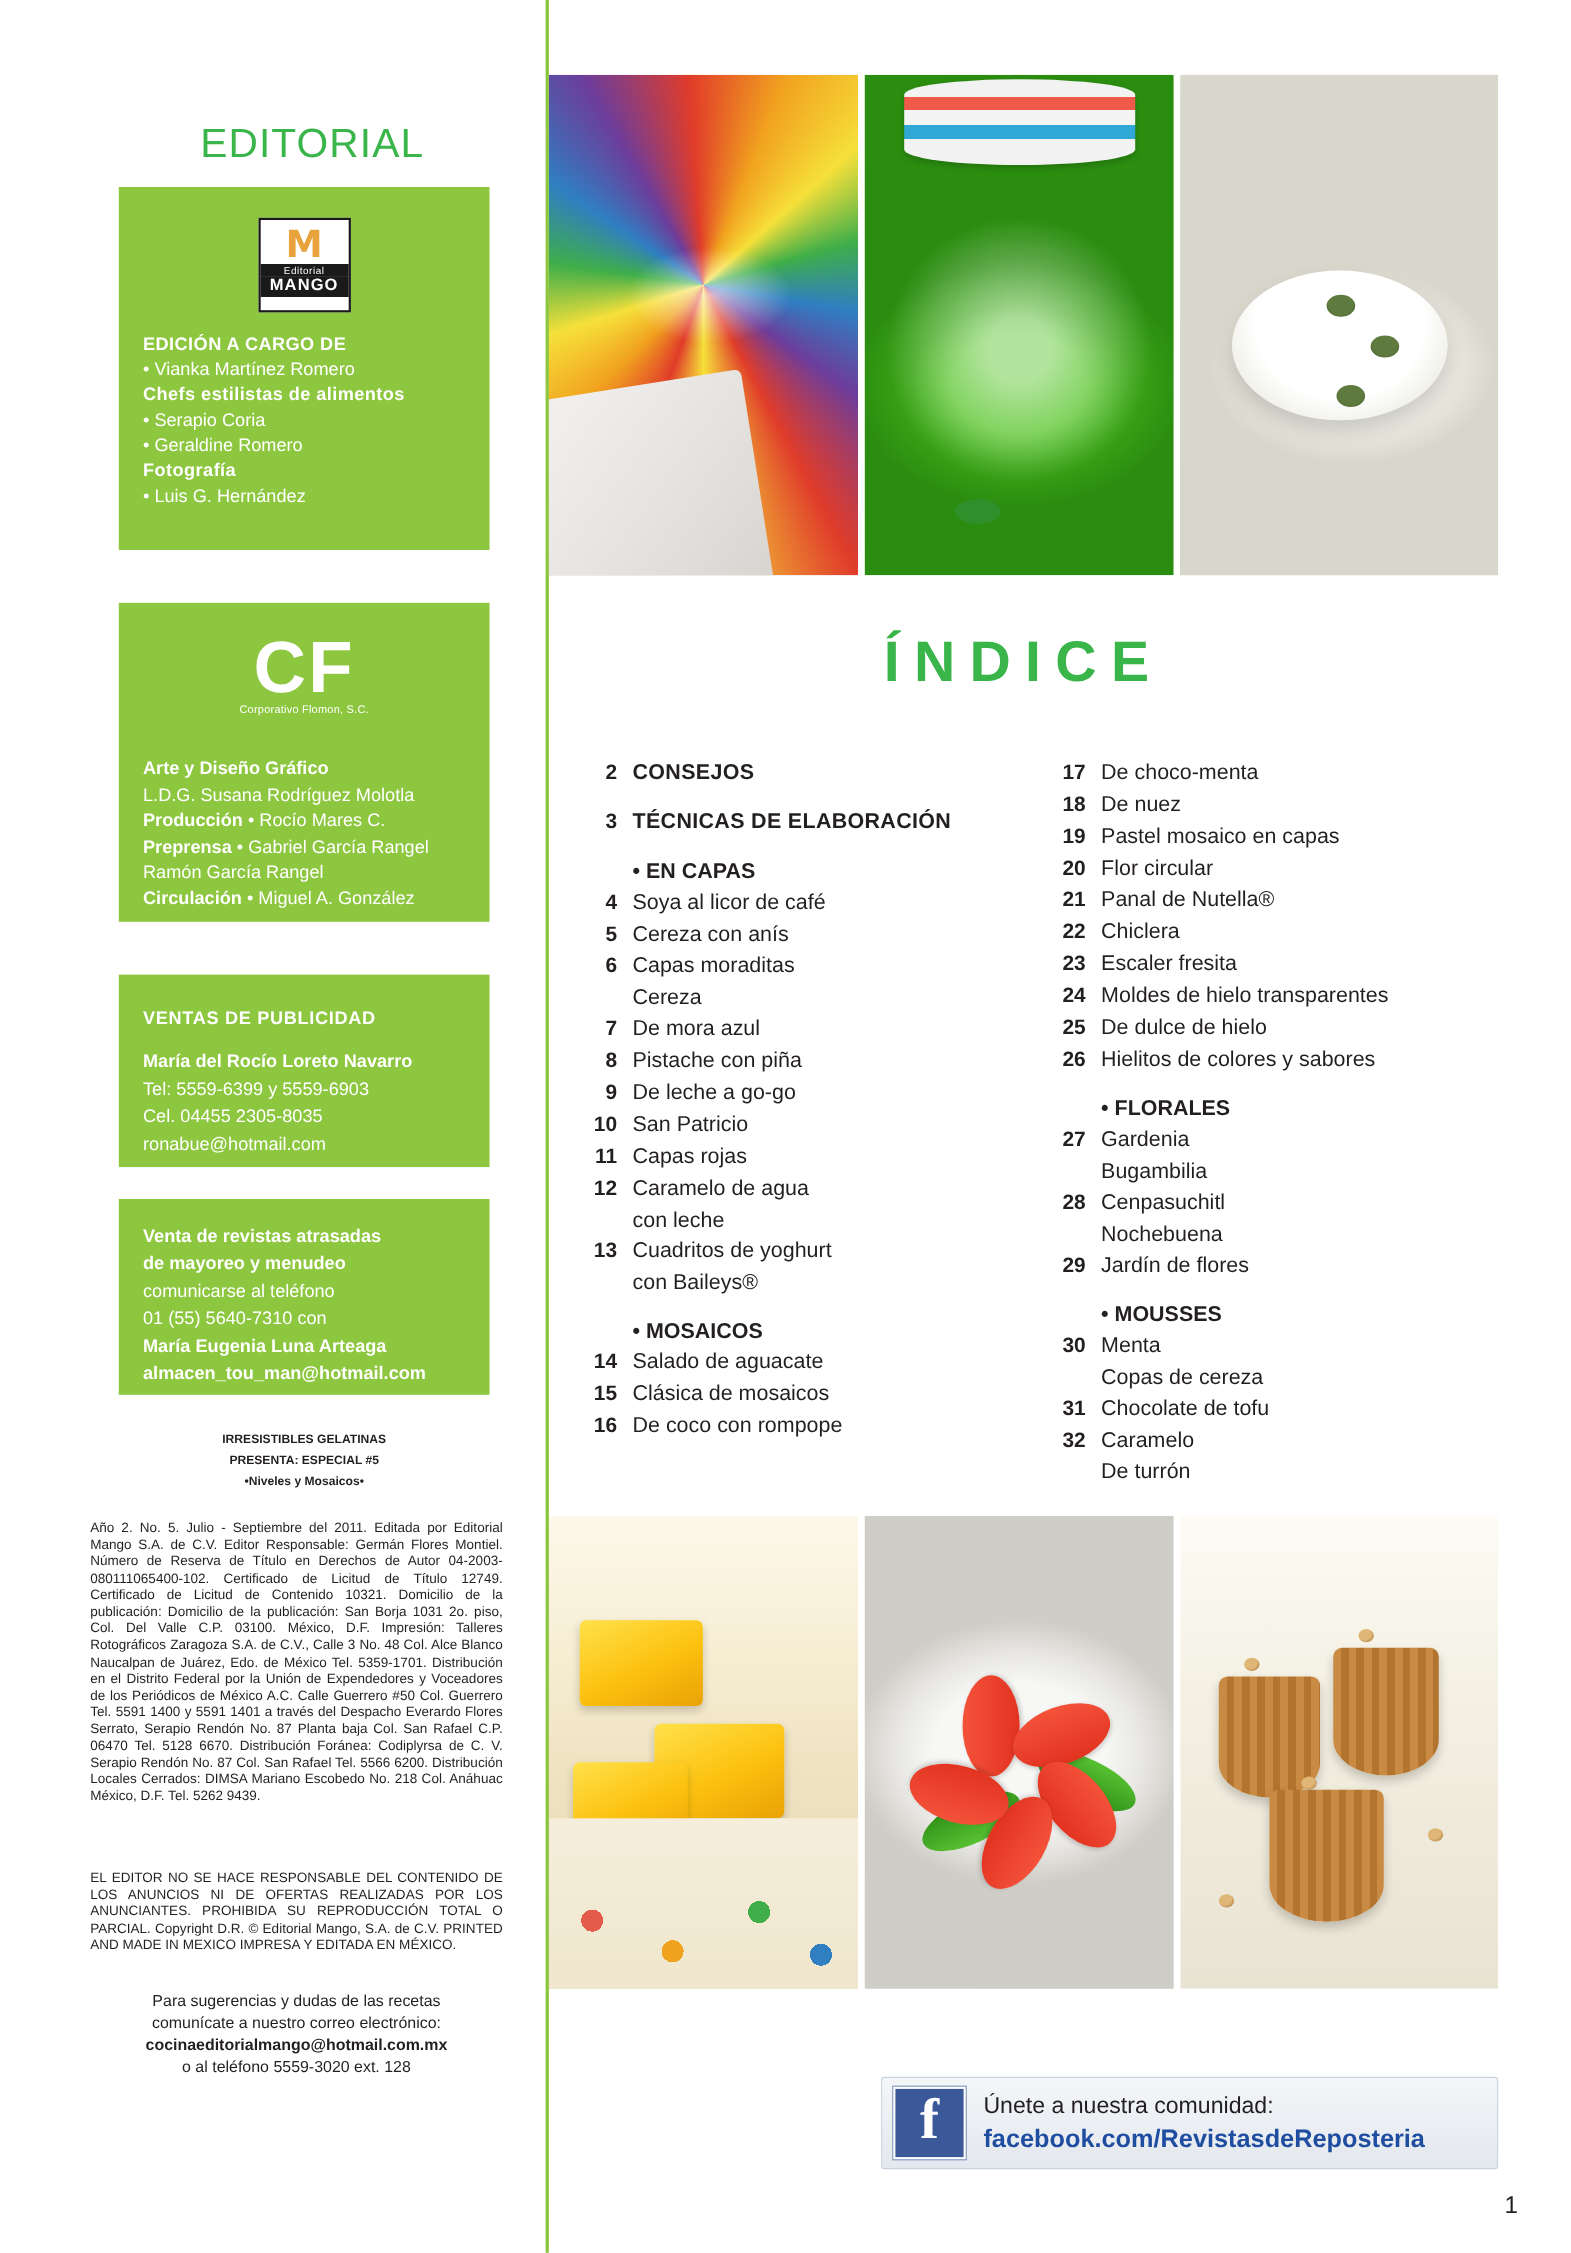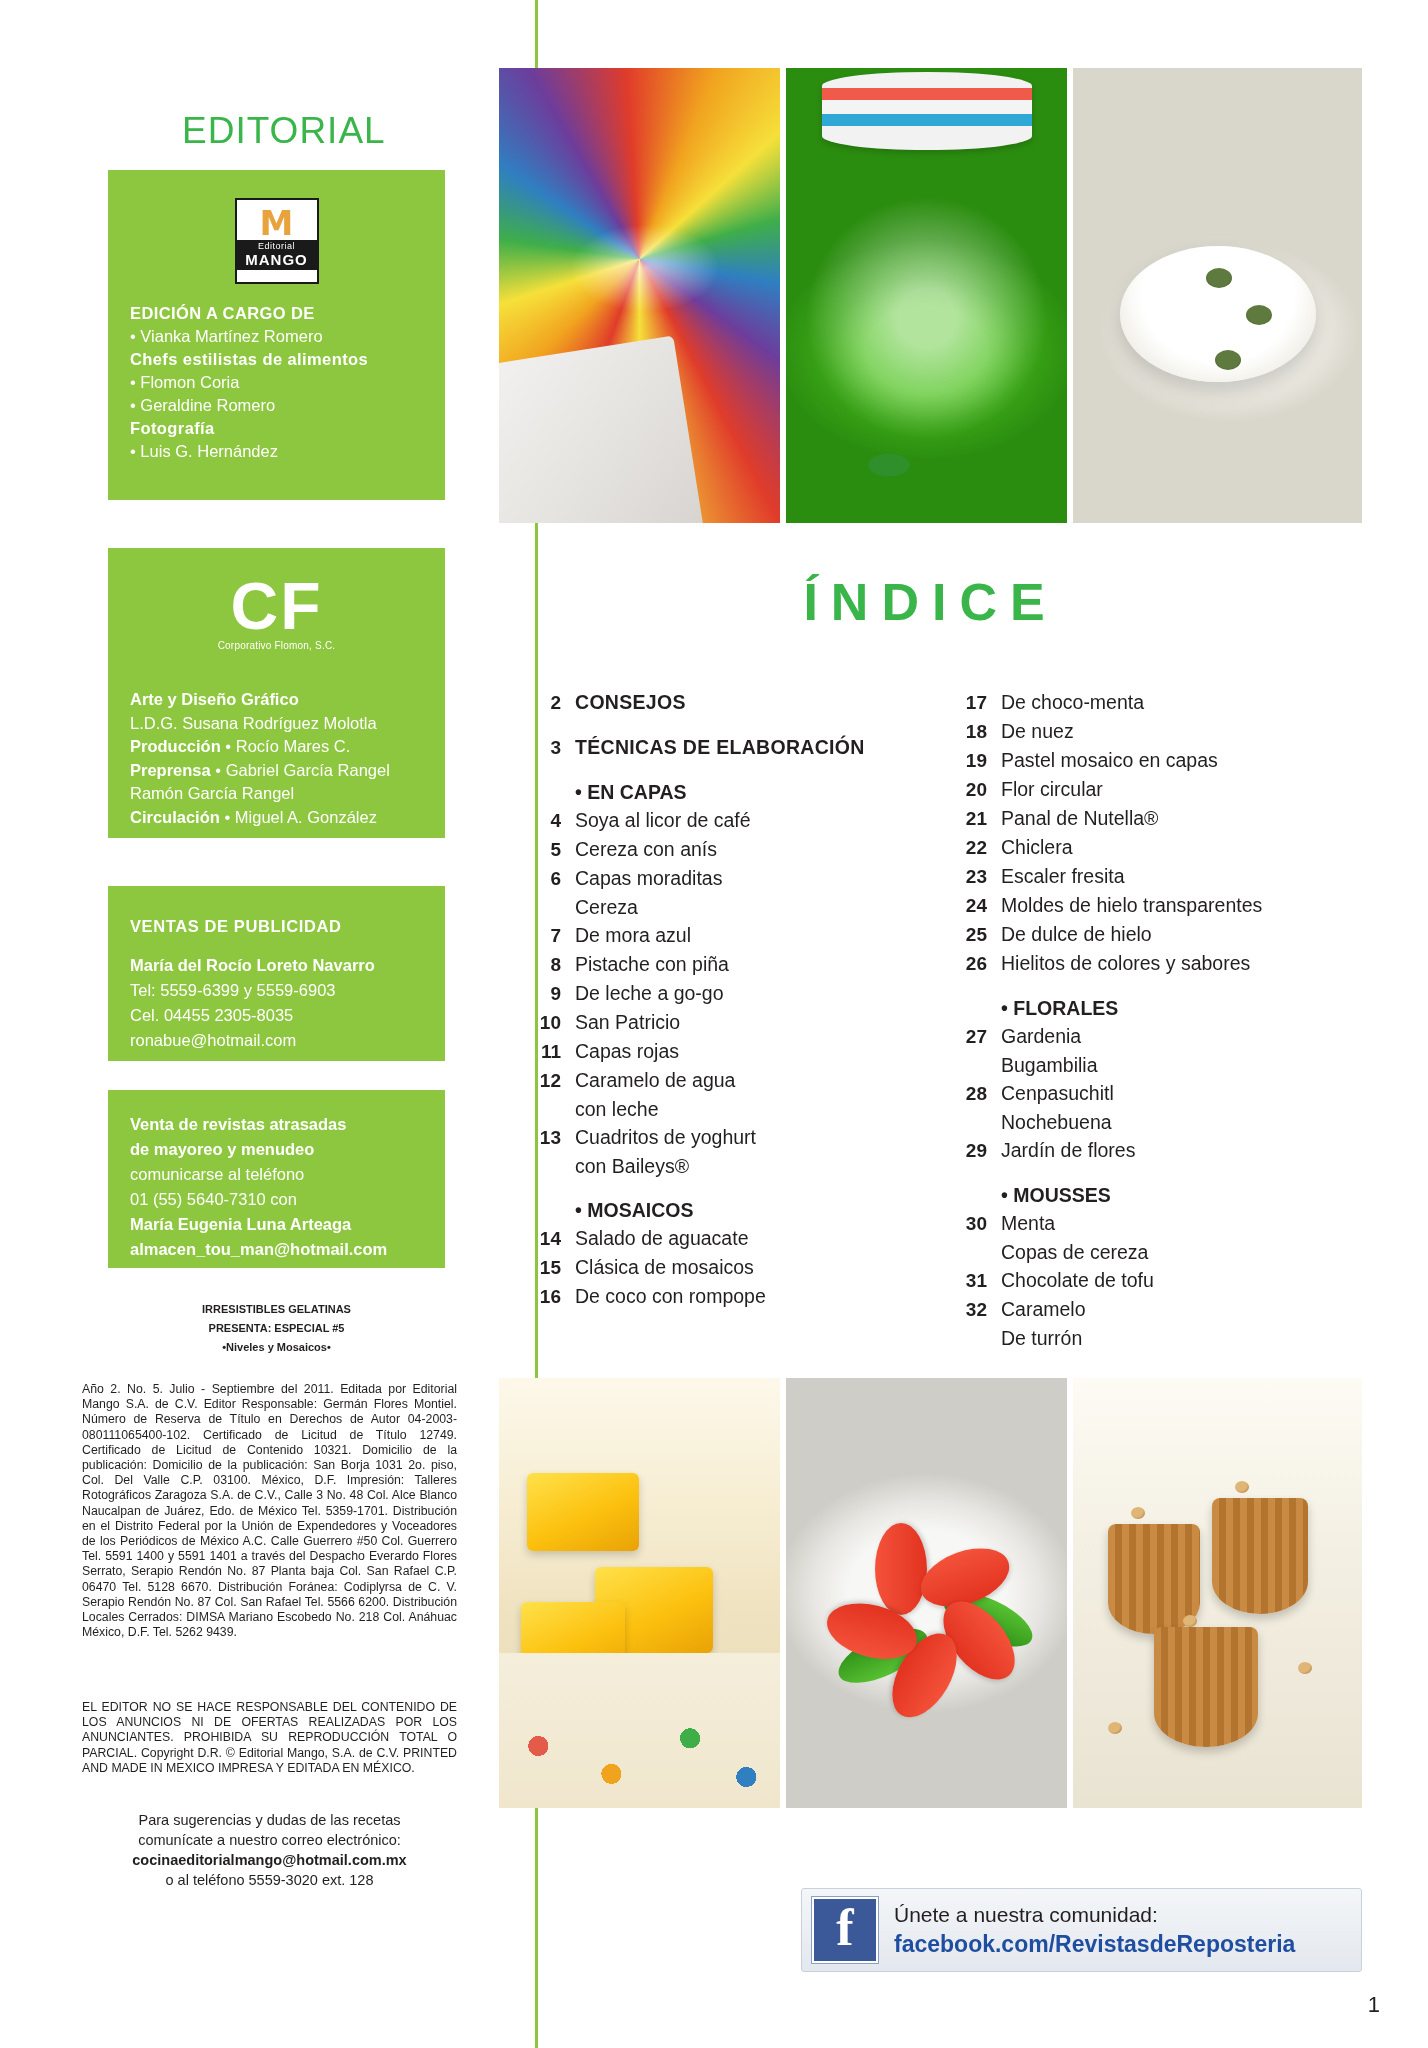--- a/index.html
+++ b/index.html
@@ -23,21 +23,20 @@
   }
   
   .left-col {
     position: absolute;
     left: 0;
     top: 0;
     width: 496px;
     height: 2048px;
     background: #ffffff;
     border-right: 3px solid #8cc63f;
-    padding-left: 39px;
   }
   .editorial-title {
     position: absolute;
     left: 182px;
     top: 110px;
     font-size: 37px;
     letter-spacing: 1px;
     color: #39b54a;
     font-weight: 400;
   }
@@ -448,21 +447,21 @@
     <div class="green-box box1">
       <div class="logo-mango">
         <div class="m-mark">M</div>
         <div class="ed">Editorial</div>
         <div class="mg">MANGO</div>
       </div>
       <div class="box1-body">
         <div class="hd">EDICIÓN A CARGO DE</div>
         <div>• Vianka Martínez Romero</div>
         <div class="hd">Chefs estilistas de alimentos</div>
-        <div>• Flomon Coria</div>
+        <div>• Serapio Coria</div>
         <div>• Geraldine Romero</div>
         <div class="hd">Fotografía</div>
         <div>• Luis G. Hernández</div>
       </div>
     </div>
 
     <div class="green-box box2">
       <div class="cf-box-inner">
         <div class="cf-logo">CF</div>
         <div class="cf-sub">Corporativo Flomon, S.C.</div>

